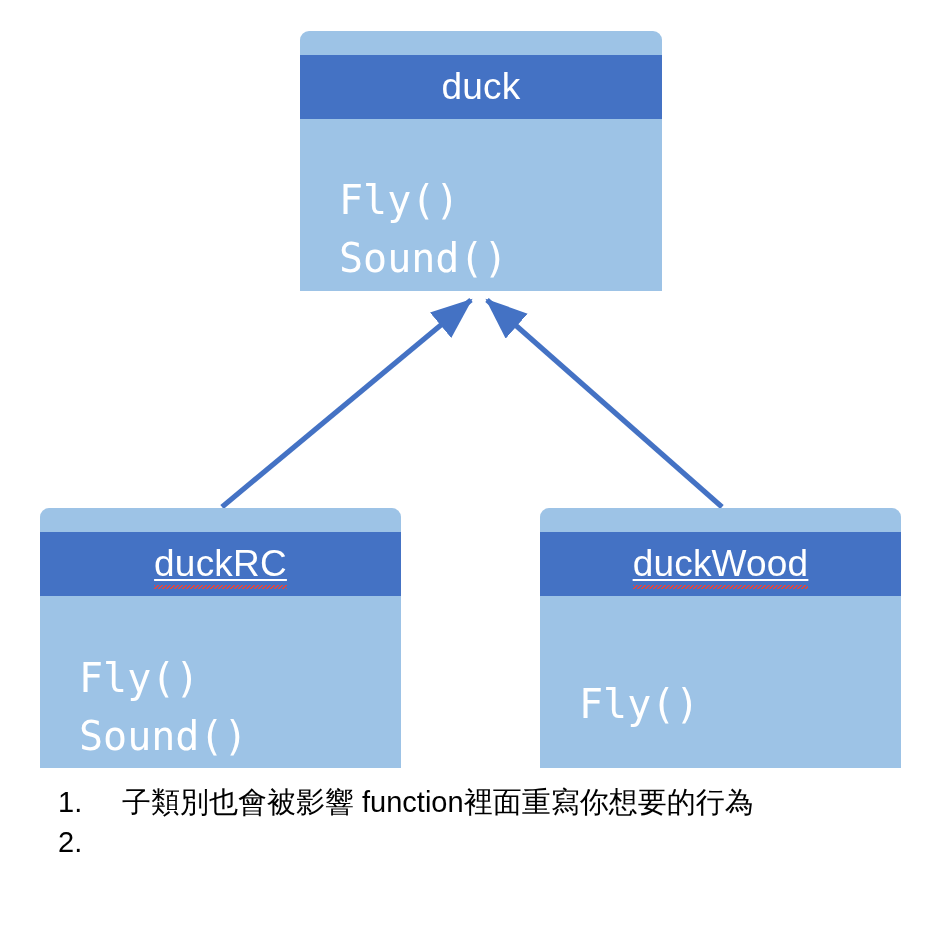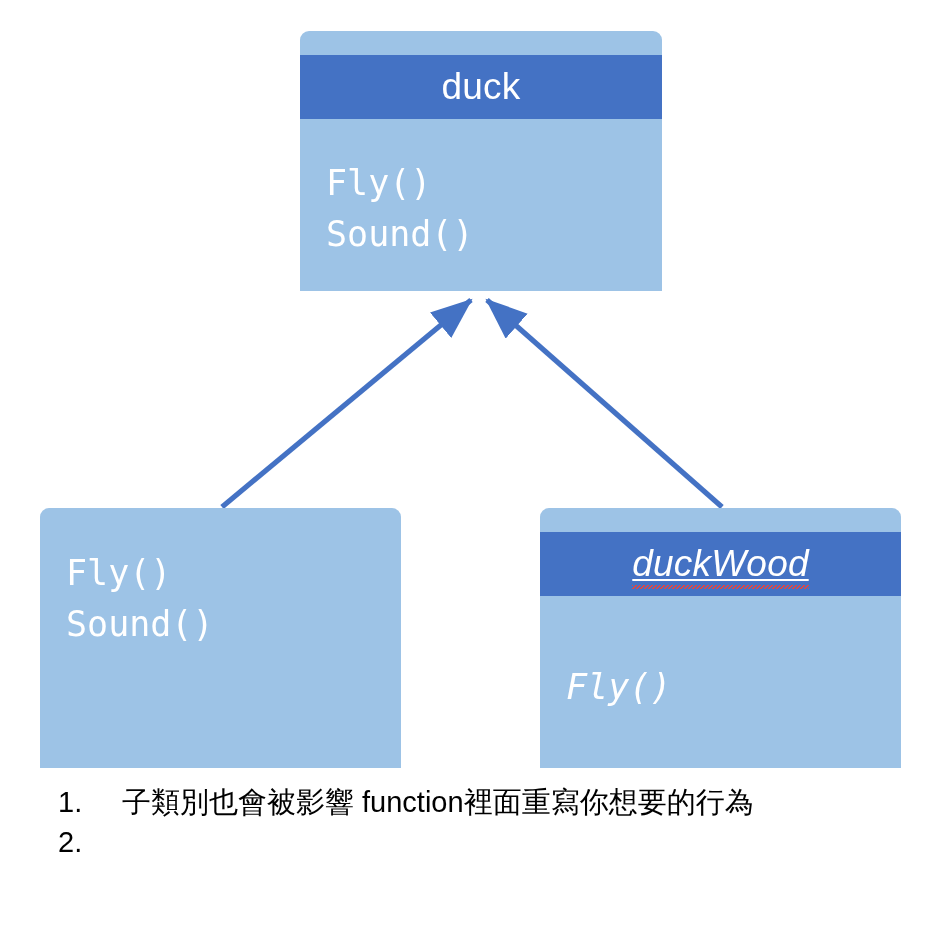--- a/index.html
+++ b/index.html
@@ -83,36 +83,36 @@
 
   .uml-body {
     padding: 0 0 0 22px;
     box-sizing: border-box;
     height: calc(100% - 64px);
     display: flex;
     flex-direction: column;
     justify-content: flex-start;
   }
   .uml-methods {
-    margin: 4px;
+    margin: 17px;
     padding: 0;
     list-style: none;
     color: #ffffff;
     font-family: "DejaVu Sans Mono", "Liberation Mono", monospace;
-    font-size: 35px;
+    font-size: 40px;
     line-height: 1.46;
   }
   .uml-method {
     white-space: pre;
   }
 
   
   #box-duck     { left: 300px; top: 31px;  width: 362px; height: 260px; }
   #box-duckrc   { left: 40px;  top: 508px; width: 361px; height: 260px; }
-  #box-duckwood { left: 540px; top: 508px; width: 361px; height: 260px; font-style: italic; }
+  #box-duckwood { left: 540px; top: 508px; width: 361px; height: 260px; }
 
   #box-duck .uml-body     { padding-top: 35px; }
   #box-duckrc .uml-body   { padding-top: 36px; }
   #box-duckwood .uml-body { padding-top: 62px; }
 
   
   #notes {
     position: absolute;
     left: 44px;
     top: 783px;
@@ -167,20 +167,23 @@
     </div>
     <div class="uml-body">
       <ul class="uml-methods">
         <li class="uml-method">Fly()</li>
         <li class="uml-method">Sound()</li>
       </ul>
     </div>
   </div>
 
   <div id="box-duckrc" class="uml-class">
+    <div class="uml-header">
+      <span class="uml-title misspelled">duckRC</span>
+    </div>
     <div class="uml-body">
       <ul class="uml-methods">
         <li class="uml-method">Fly()</li>
         <li class="uml-method">Sound()</li>
       </ul>
     </div>
   </div>
 
   <div id="box-duckwood" class="uml-class">
     <div class="uml-header">

